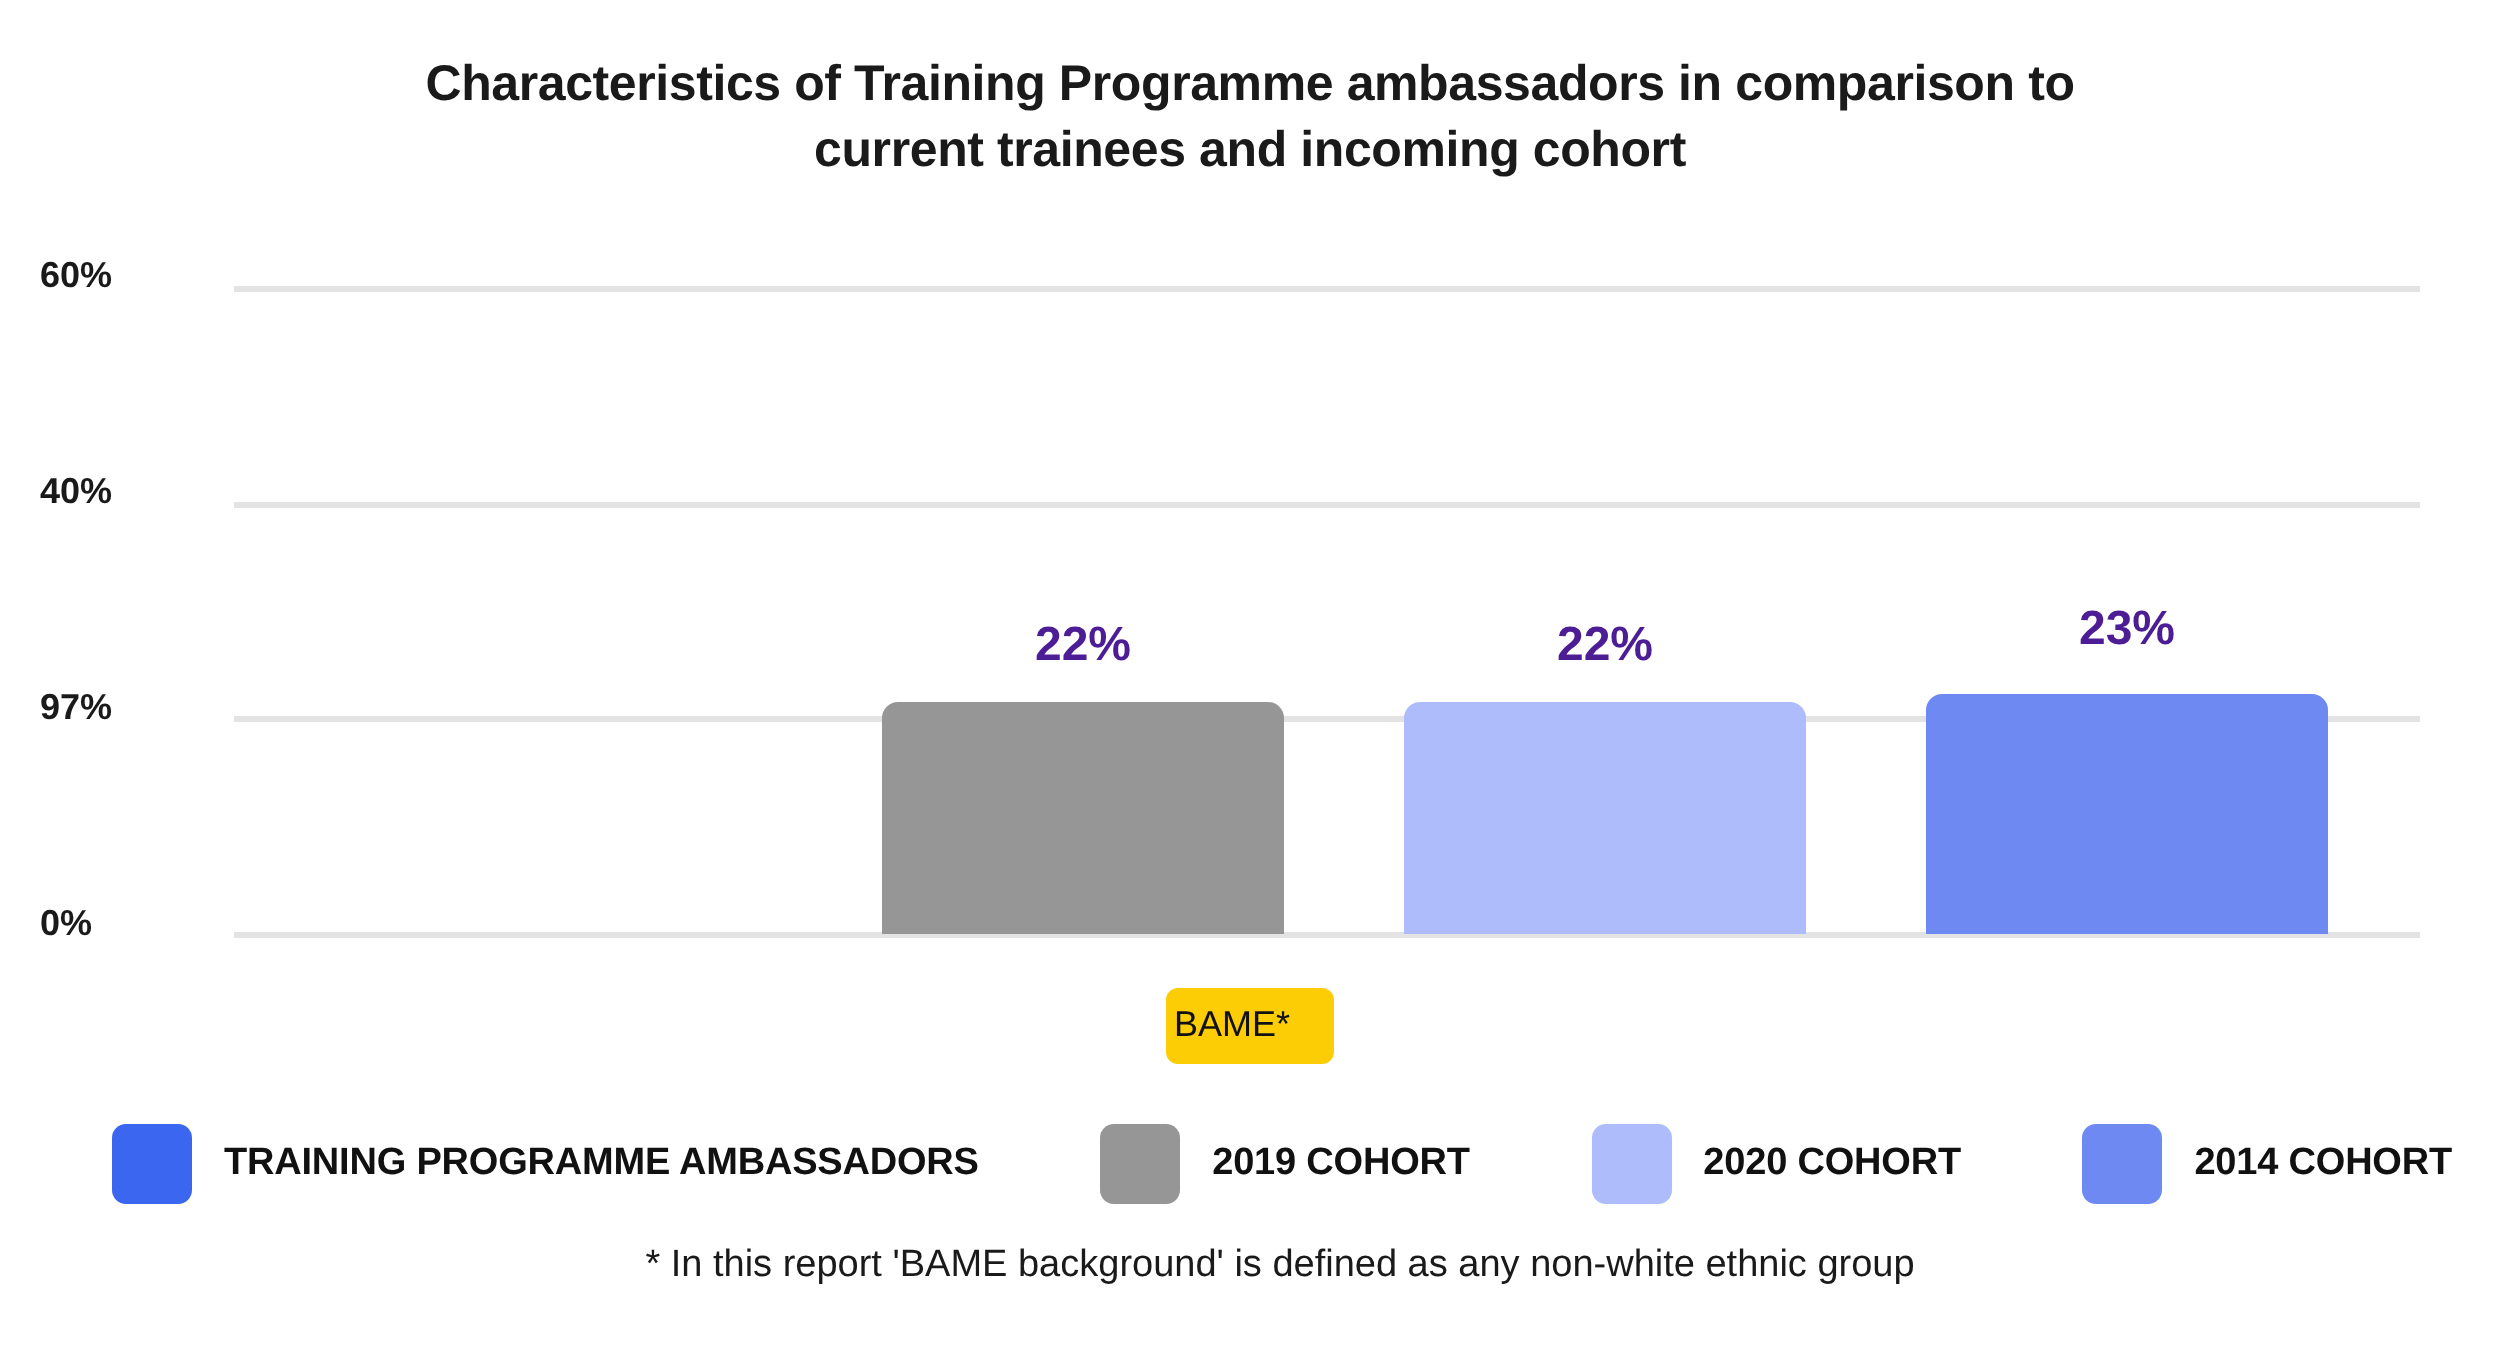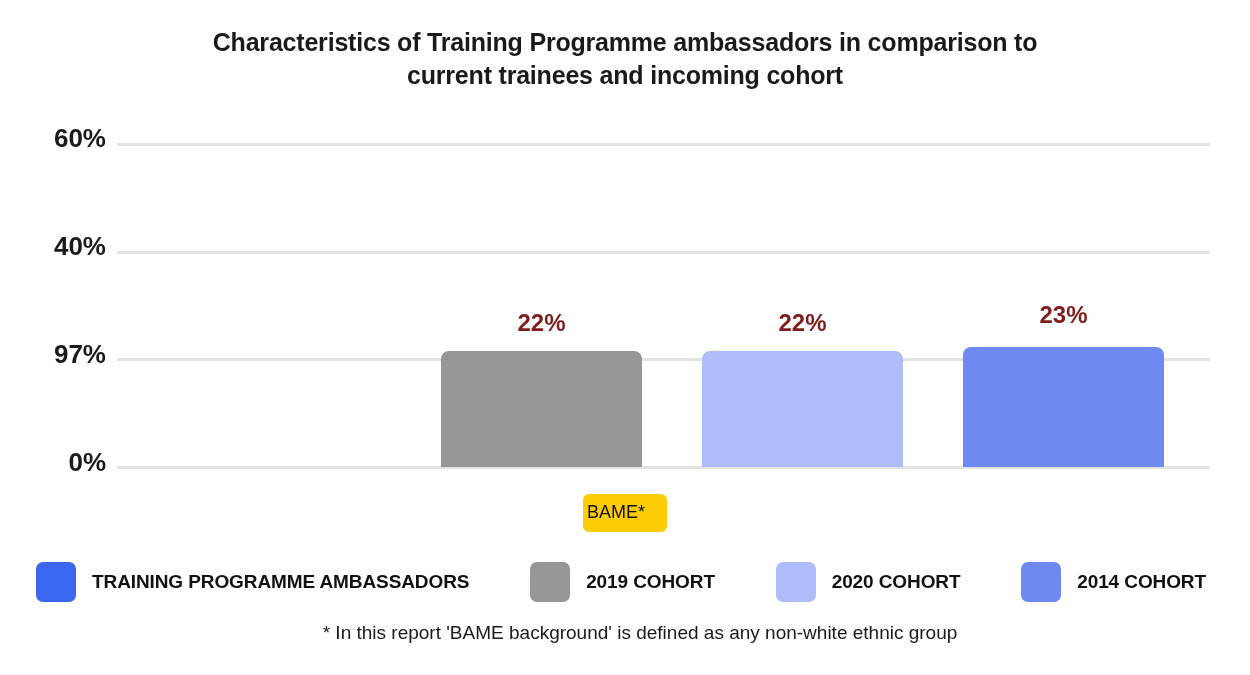--- a/index.html
+++ b/index.html
@@ -46,22 +46,22 @@
     position: absolute;
     left: 117px;
     width: 1093px;
     height: 3px;
     background: #e3e3e3;
   }
   .ytick-label {
     position: absolute;
     left: 20px;
     width: 86px;
-    text-align: right;
-    font-size: 26px;
+    text-align: left;
+    font-size: 18px;
     font-weight: bold;
     color: #1a1a1a;
     transform: translateY(-50%);
   }
 
   
   .bar {
     position: absolute;
     bottom: 0;
     border-radius: 8px 8px 0 0;
@@ -77,42 +77,42 @@
     position: absolute;
     bottom: 208px; 
   }
   .bar-value {
     position: absolute;
     left: 0;
     width: 100%;
     text-align: center;
     font-size: 24px;
     font-weight: bold;
-    color: #7f1d1d;
+    color: #4c1d95;
   }
 
   
   .category-badge {
     position: absolute;
     left: 50%;
     transform: translateX(-50%);
     top: 494px;
     background: #fccc05;
     color: #111111;
     font-size: 18px;
     padding: 9px 22px 11px 4px;
     border-radius: 6px;
     line-height: 1;
     white-space: nowrap;
   }
 
   
   .legend {
     position: absolute;
-    left: 36px;
+    left: 56px;
     top: 562px;
     width: 1170px;
     display: flex;
     flex-direction: row;
     align-items: center;
     justify-content: space-between;
   }
   .legend-item {
     display: flex;
     flex-direction: row;

